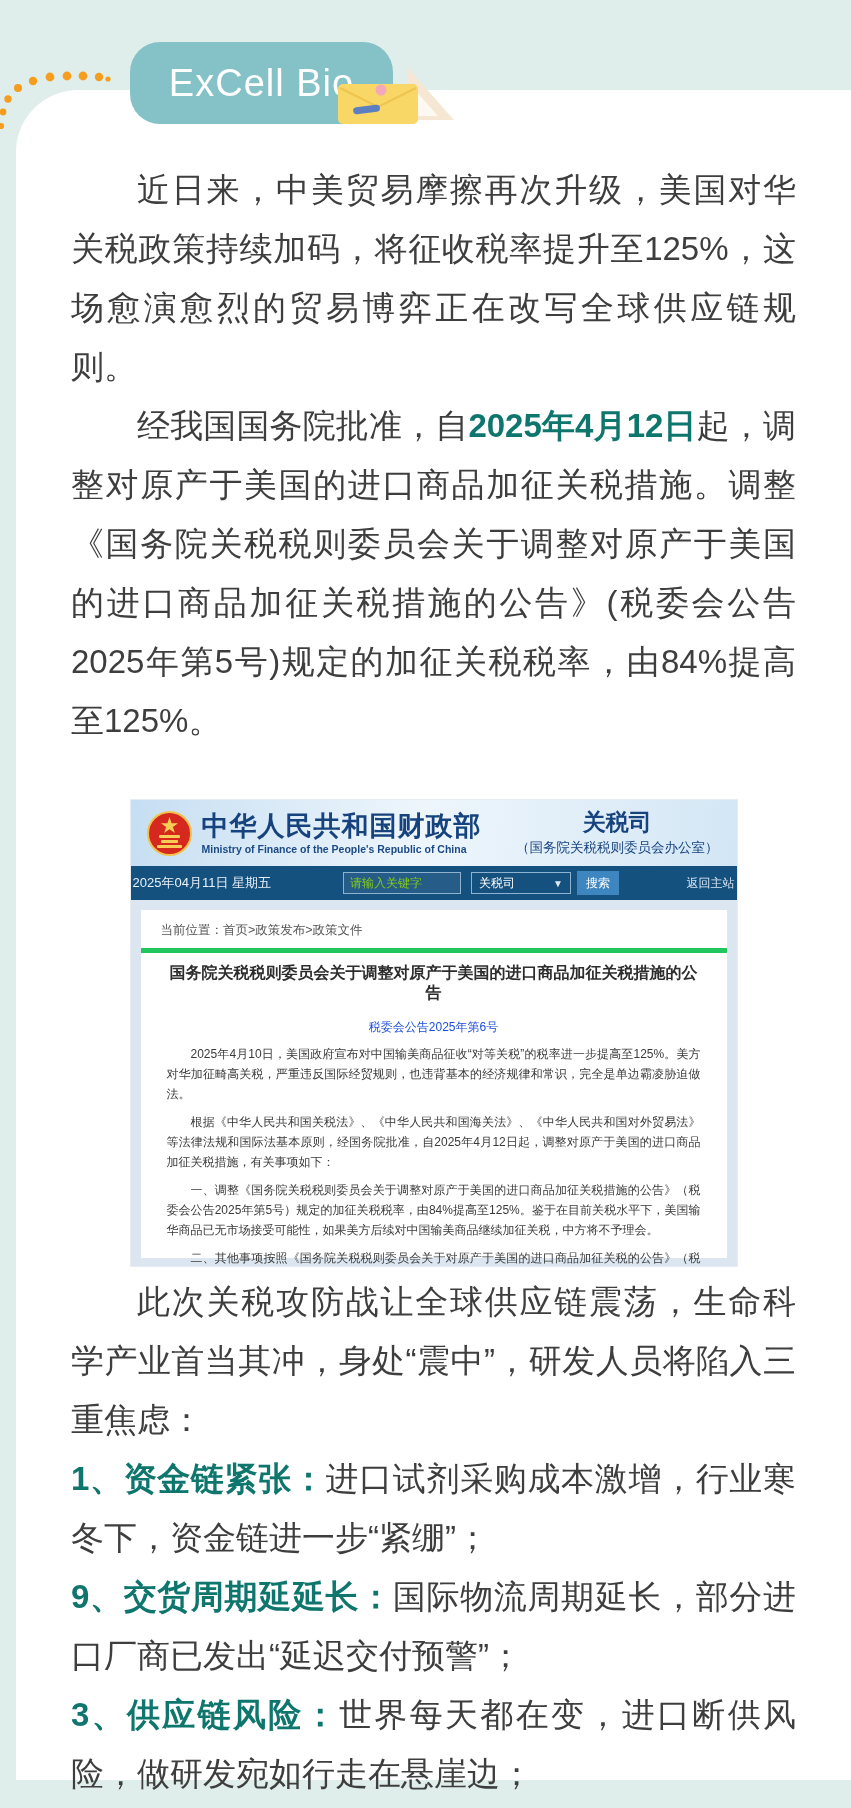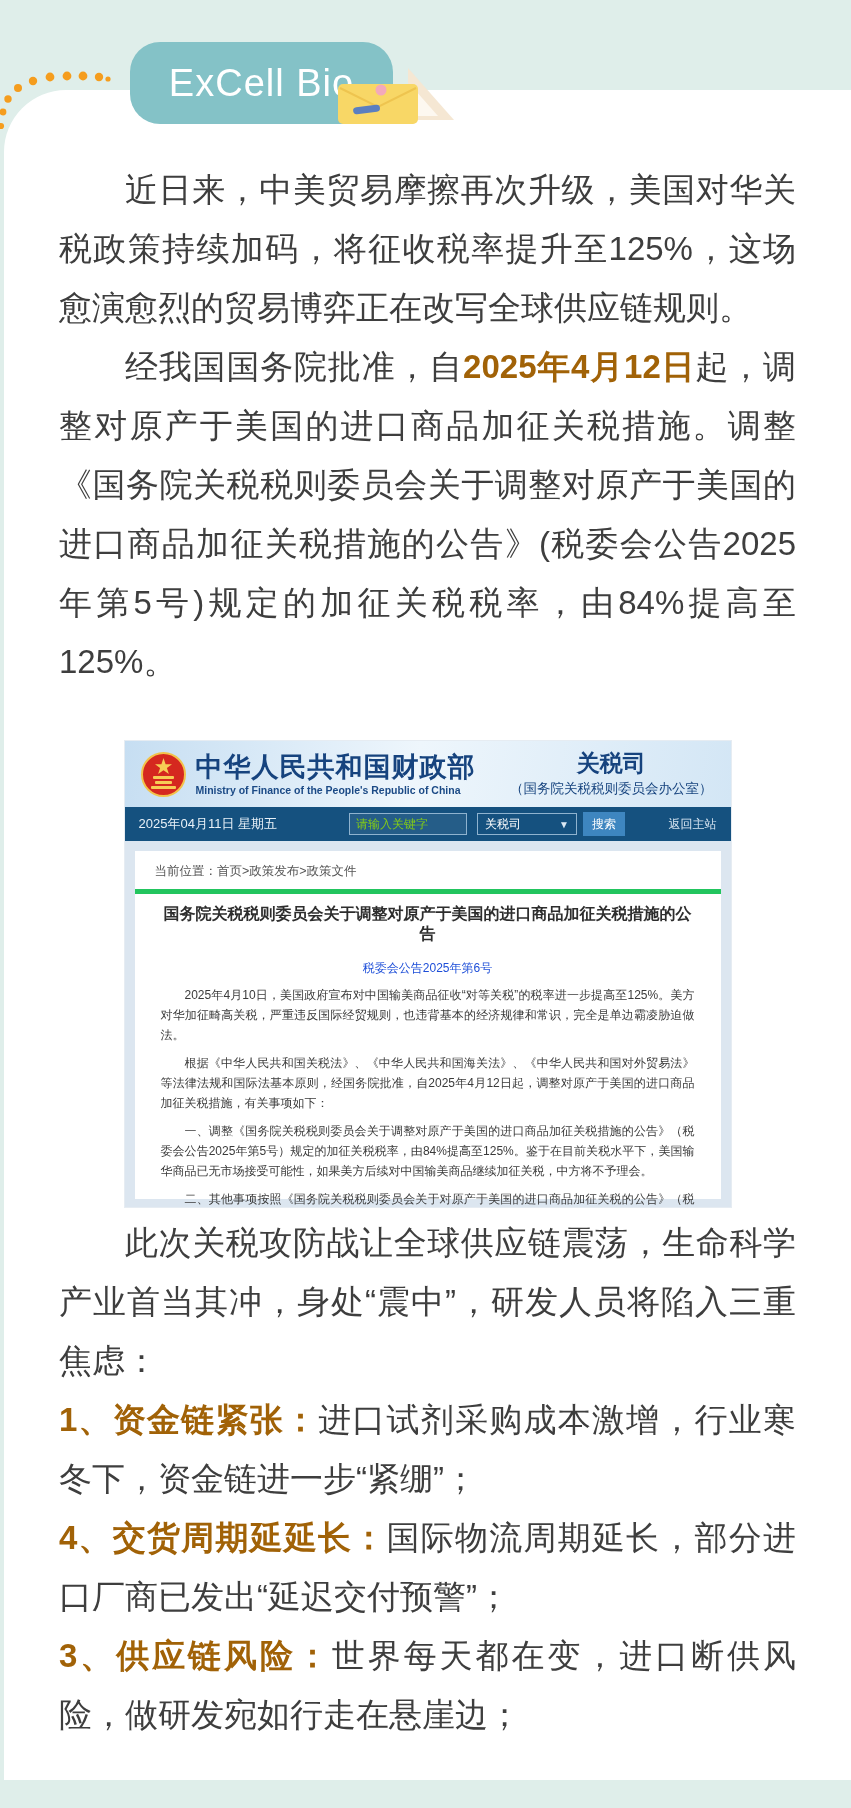--- a/index.html
+++ b/index.html
@@ -14,50 +14,50 @@
   
   .badge{
     position:absolute;left:130px;top:42px;width:263px;height:82px;
     background:#84c2c7;border-radius:30px;z-index:3;
     display:flex;align-items:center;justify-content:center;text-align:right;
   }
   .badge .brand{color:#ffffff;font-size:38px;letter-spacing:1px;}
   .envelope{position:absolute;left:336px;top:64px;z-index:4;}
   
   .card{
-    position:absolute;left:4px;top:90px;right:0;height:1690px;
+    position:absolute;left:16px;top:90px;right:0;height:1690px;
     background:#ffffff;border-radius:62px 0 0 0;z-index:1;
     padding:70px 55px 0 55px;box-sizing:border-box;
   }
   .para{
     margin:0;font-size:33px;line-height:59px;color:#3e3e3e;
     text-align:justify;
   }
   .para.indent{text-indent:2em;}
-  .para b{color:#a16207;}
+  .para b{color:#0f766e;}
   
   .shot{
     width:606px;height:466px;margin:50px auto 6px auto;
     background:#dce6f0;position:relative;overflow:hidden;
     box-shadow:0 0 0 1px #e6ecf2;
   }
   .shot-header{
     height:66px;display:flex;align-items:center;
     background:linear-gradient(100deg,#c6def2 0%,#eef6fc 48%,#d3e6f5 100%);
     padding:0 16px;box-sizing:border-box;
   }
   .title-block{margin-left:10px;}
   .site-name{font-size:27px;font-weight:bold;color:#16437e;letter-spacing:1px;line-height:30px;}
   .site-en{font-size:10.5px;font-weight:bold;color:#1b4a86;margin-top:2px;}
   .dept{margin-left:auto;text-align:center;color:#16437e;padding-right:2px;}
   .dept-name{font-size:23px;font-weight:bold;line-height:26px;}
   .dept-office{font-size:13.5px;margin-top:4px;}
   .shot-nav{
     height:34px;background:#15517f;display:flex;align-items:center;
-    padding:0 14px;box-sizing:border-box;color:#e8f1f8;
+    padding:0 2px;box-sizing:border-box;color:#e8f1f8;
   }
   .nav-date{font-size:13px;}
   .nav-input{
     width:104px;height:20px;border:1px solid #8fb3cf;background:rgba(255,255,255,.07);
     display:flex;align-items:center;padding:0 6px;margin-left:72px;
     color:#84cc16;font-size:12px;white-space:nowrap;overflow:hidden;
   }
   .nav-select{
     width:84px;height:20px;border:1px solid #8fb3cf;margin-left:10px;
     display:flex;align-items:center;justify-content:space-between;
@@ -161,18 +161,18 @@
           <div class="doc-sign">国务院关税税则委员会</div>
 
         </div>
       </div>
     </div>
 
     <p class="para indent">此次关税攻防战让全球供应链震荡，生命科学产业首当其冲，身处“震中”，研发人员将陷入三重焦虑：</p>
 
     <p class="para"><b>1、资金链紧张：</b><span>进口试剂采购成本激增，行业寒冬下，资金链进一步“紧绷”；</span></p>
 
-    <p class="para"><b>4、交货周期延延长：</b><span>国际物流周期延长，部分进口厂商已发出“延迟交付预警”；</span></p>
+    <p class="para"><b>9、交货周期延延长：</b><span>国际物流周期延长，部分进口厂商已发出“延迟交付预警”；</span></p>
 
     <p class="para"><b>3、供应链风险：</b><span>世界每天都在变，进口断供风险，做研发宛如行走在悬崖边；</span></p>
 
   </div>
 </div>
 
 </body></html>

